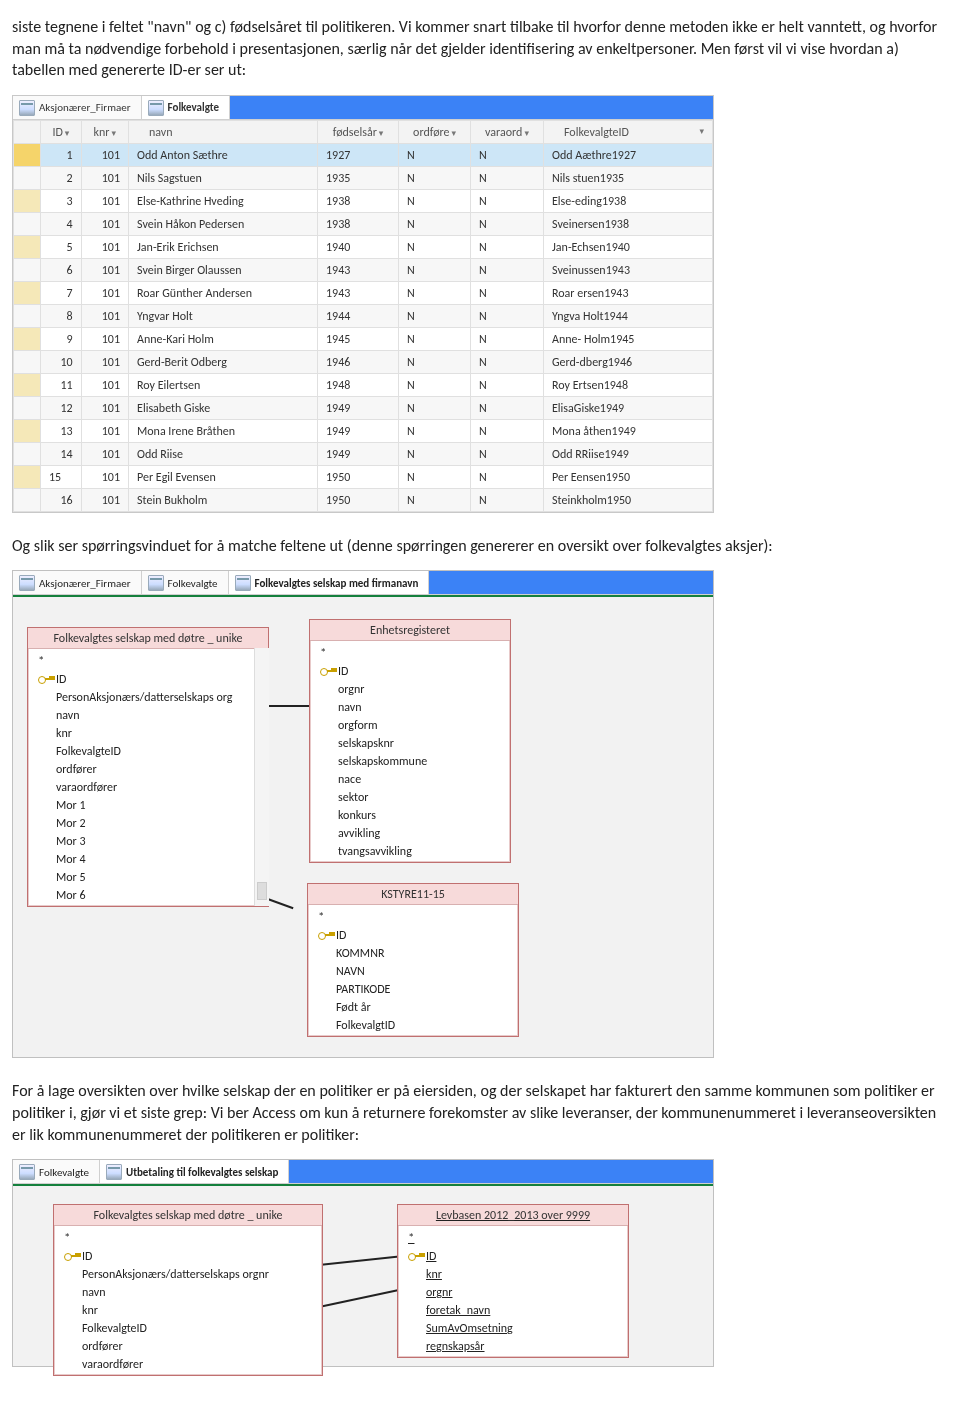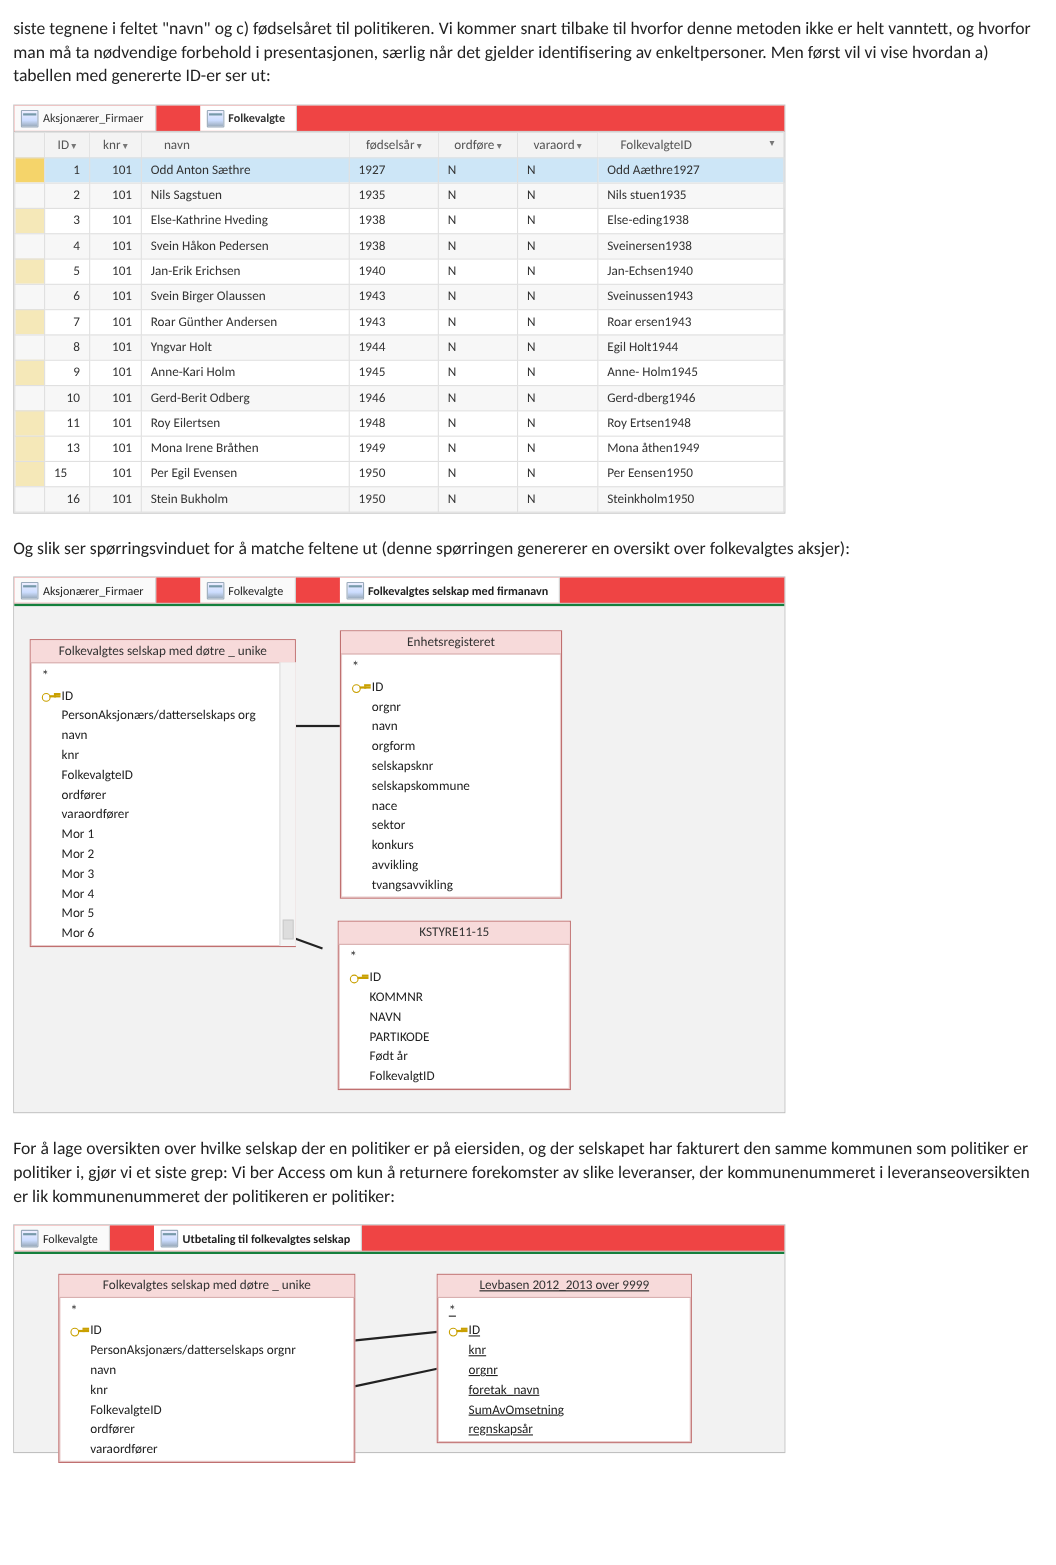--- a/index.html
+++ b/index.html
@@ -17,23 +17,22 @@
   .datasheet-wrap {
     border: 1px solid #c8c8c8;
     background: #fff;
     font-size: 12px;
     color: #333;
     margin-bottom: 22px;
     width: 700px;
   }
   .ds-tabs {
     display: flex;
-    background: #ef4444;
+    background: #3b82f6;
     border-bottom: 1px solid #d0d0d0;
-    gap: 40px;
   }
   .ds-tab {
     display: flex;
     align-items: center;
     padding: 4px 10px 3px 6px;
     border-right: 1px solid #d0d0d0;
     background: #fafafa;
     font-size: 11px;
     gap: 4px;
     cursor: pointer;
@@ -258,21 +257,21 @@
           <td>Roar ersen1943</td>
         </tr>
         <tr class="alt">
           <td class="row-selector"></td>
           <td style="text-align: right;">8</td>
           <td style="text-align: right;">101</td>
           <td>Yngvar Holt</td>
           <td>1944</td>
           <td>N</td>
           <td>N</td>
-          <td>Egil Holt1944</td>
+          <td>Yngva Holt1944</td>
         </tr>
         <tr>
           <td class="row-selector"></td>
           <td style="text-align: right;">9</td>
           <td style="text-align: right;">101</td>
           <td>Anne-Kari Holm</td>
           <td>1945</td>
           <td>N</td>
           <td>N</td>
           <td>Anne- Holm1945</td>
@@ -290,29 +289,49 @@
         <tr>
           <td class="row-selector"></td>
           <td style="text-align: right;">11</td>
           <td style="text-align: right;">101</td>
           <td>Roy Eilertsen</td>
           <td>1948</td>
           <td>N</td>
           <td>N</td>
           <td>Roy Ertsen1948</td>
         </tr>
+        <tr class="alt">
+          <td class="row-selector"></td>
+          <td style="text-align: right;">12</td>
+          <td style="text-align: right;">101</td>
+          <td>Elisabeth Giske</td>
+          <td>1949</td>
+          <td>N</td>
+          <td>N</td>
+          <td>ElisaGiske1949</td>
+        </tr>
         <tr>
           <td class="row-selector"></td>
           <td style="text-align: right; margin-left: 12px;">13</td>
           <td style="text-align: right;">101</td>
           <td>Mona Irene Bråthen</td>
           <td>1949</td>
           <td>N</td>
           <td>N</td>
           <td>Mona åthen1949</td>
+        </tr>
+        <tr class="alt">
+          <td class="row-selector"></td>
+          <td style="text-align: right;">14</td>
+          <td style="text-align: right;">101</td>
+          <td>Odd Riise</td>
+          <td>1949</td>
+          <td>N</td>
+          <td>N</td>
+          <td>Odd RRiise1949</td>
         </tr>
         <tr>
           <td class="row-selector"></td>
           <td style="">15</td>
           <td style="text-align: right;">101</td>
           <td>Per Egil Evensen</td>
           <td>1950</td>
           <td>N</td>
           <td>N</td>
           <td>Per Eensen1950</td>

